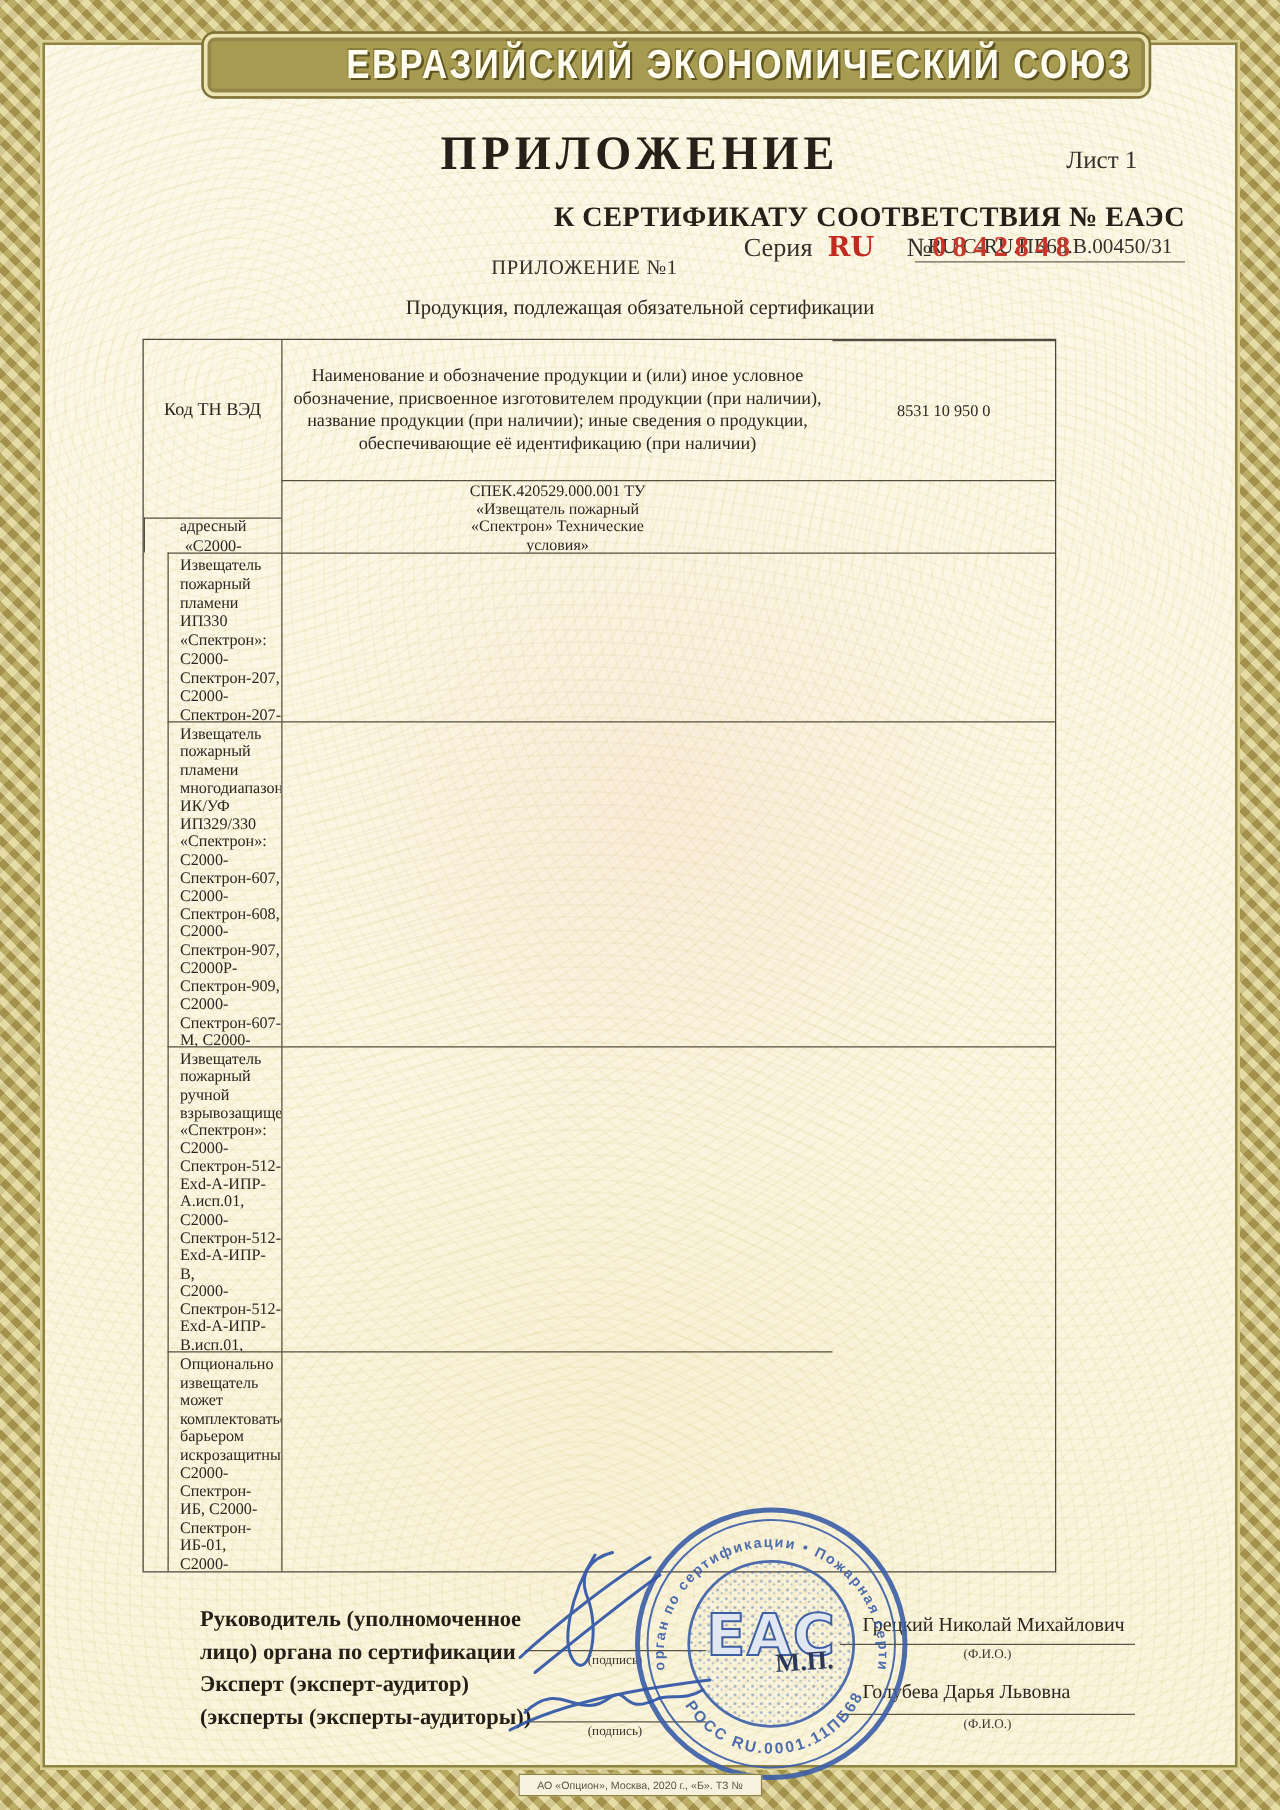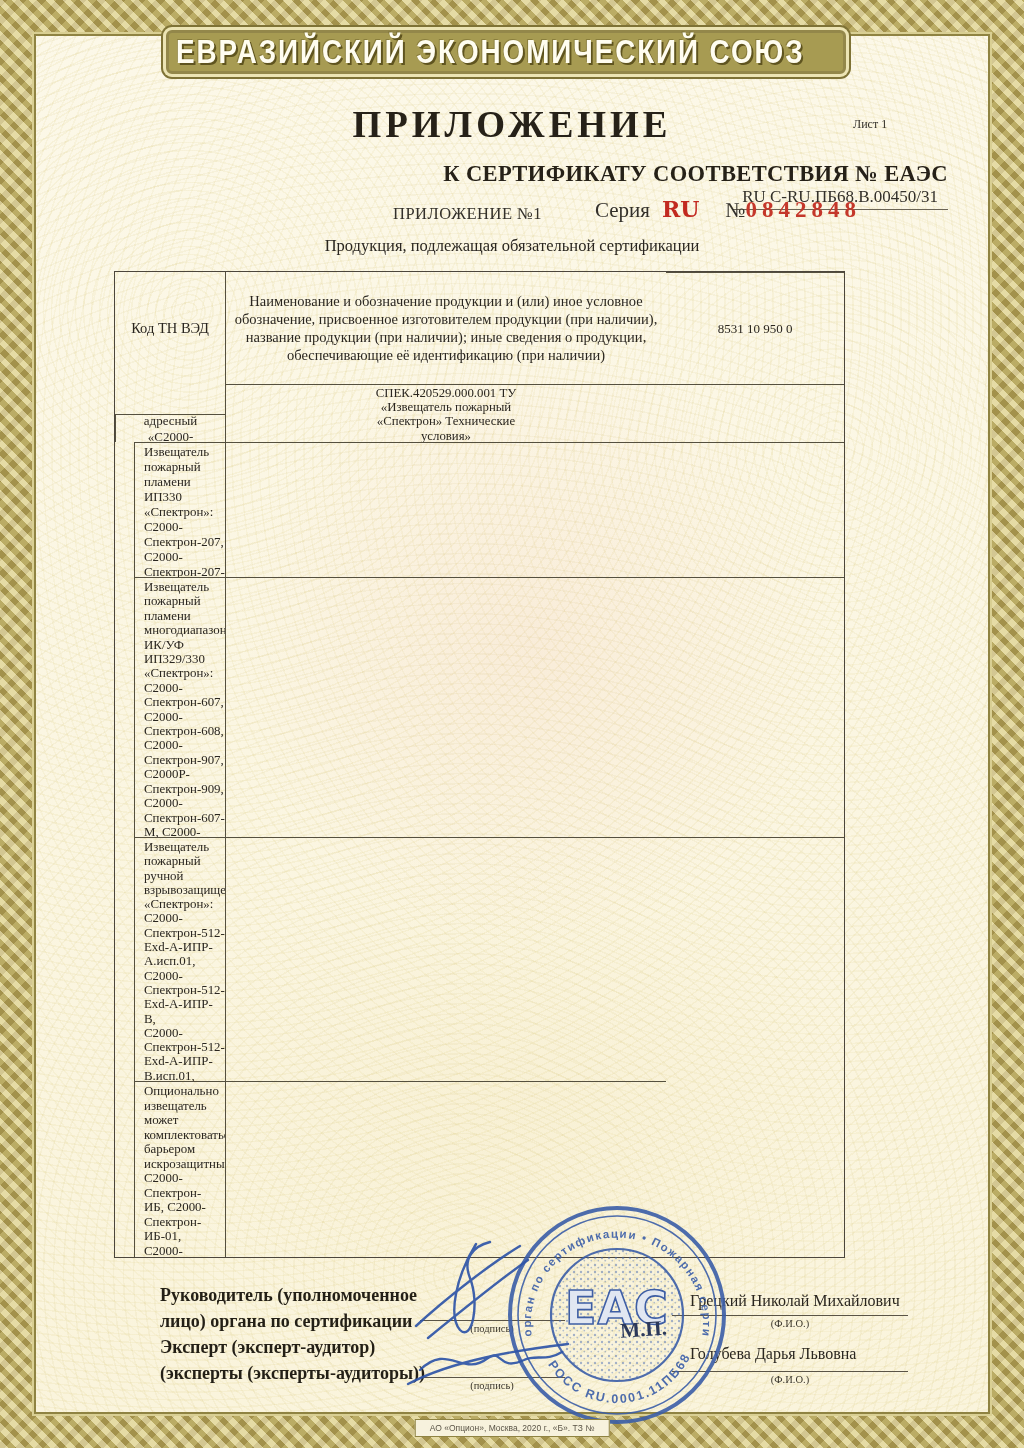--- a/index.html
+++ b/index.html
@@ -19,38 +19,38 @@
       radial-gradient(ellipse 500px 380px at 50% 78%, rgba(226,200,120,.10), rgba(226,200,120,0) 70%),
       repeating-radial-gradient(circle at 16% 20%, rgba(216,199,118,.13) 0 1.5px, rgba(0,0,0,0) 1.5px 8px),
       repeating-radial-gradient(circle at 84% 30%, rgba(216,199,118,.11) 0 1.5px, rgba(0,0,0,0) 1.5px 9px),
       repeating-radial-gradient(circle at 45% 90%, rgba(205,188,112,.11) 0 1.5px, rgba(0,0,0,0) 1.5px 10px),
       linear-gradient(#fcf8e8,#faf4dc);
   }
   .abs{position:absolute;z-index:2;}
   .pre{white-space:pre-line;}
 
   .banner{
-    left:163px;top:27px;width:686px;height:50px;z-index:3;
-    display:flex;align-items:center;justify-content:flex-start;
+    left:163px;top:27px;width:756px;height:50px;z-index:3;
+    display:flex;align-items:center;justify-content:flex-end;
     background:#a79b52;border-radius:9px;
     box-shadow:0 0 0 2px #7e7236, inset 0 0 0 3px #ece4b4, inset 0 0 0 6px #93874a;
   }
   .banner-text{
     font-family:"Liberation Sans",sans-serif;font-weight:800;font-size:29px;letter-spacing:2px;
     color:#fffdf0;transform:scaleX(.96) scaleY(1.12);white-space:nowrap;
     text-shadow:2px 2px 0 rgba(82,72,22,.85), -1px -1px 0 rgba(82,72,22,.35);
   }
 
   .doc-title{left:0;right:0;top:102px;text-align:center;font-size:37px;font-weight:700;letter-spacing:4px;color:#262118;transform:scaleY(1.04);}
-  .sheet{left:853px;top:117px;font-size:12px;color:#33302a;}
+  .sheet{left:853px;top:117px;font-size:20px;color:#33302a;}
   .subtitle-row{left:188px;top:161px;width:760px;display:flex;align-items:flex-end;flex-direction:column;}
   .subtitle{font-size:22.5px;font-weight:700;letter-spacing:.4px;color:#262118;white-space:nowrap;}
   .cert-no{font-size:17px;color:#33302a;margin-left:14px;padding:0 10px 2px 10px;border-bottom:1.5px solid #6b6455;white-space:nowrap;}
   .appx{left:393px;top:204px;font-size:16.5px;letter-spacing:.5px;color:#33302a;}
-  .series-row{left:595px;top:196px;display:flex;align-items:baseline;}
+  .series-row{left:595px;top:185px;display:flex;align-items:baseline;}
   .series-label{font-size:21px;color:#33302a;}
   .series-value{font-size:22px;font-weight:700;color:#c22a20;margin-left:12px;font-family:"DejaVu Serif",serif;}
   .num-sign{font-size:21px;color:#33302a;margin-left:26px;}
   .form-number{font-size:23px;font-weight:700;color:#c4372a;margin-left:0;letter-spacing:5px;font-family:Liberation Serif, serif;}
   .section-title{left:0;right:0;top:236px;text-align:center;font-size:16.5px;color:#2a2620;}
 
   .tbl{
     left:114px;top:271px;width:729px;z-index:2;position:absolute;
     display:grid;grid-template-columns:110px 441px 178px;
     grid-template-rows:112px 58px 135px 260px 244px 176px;

